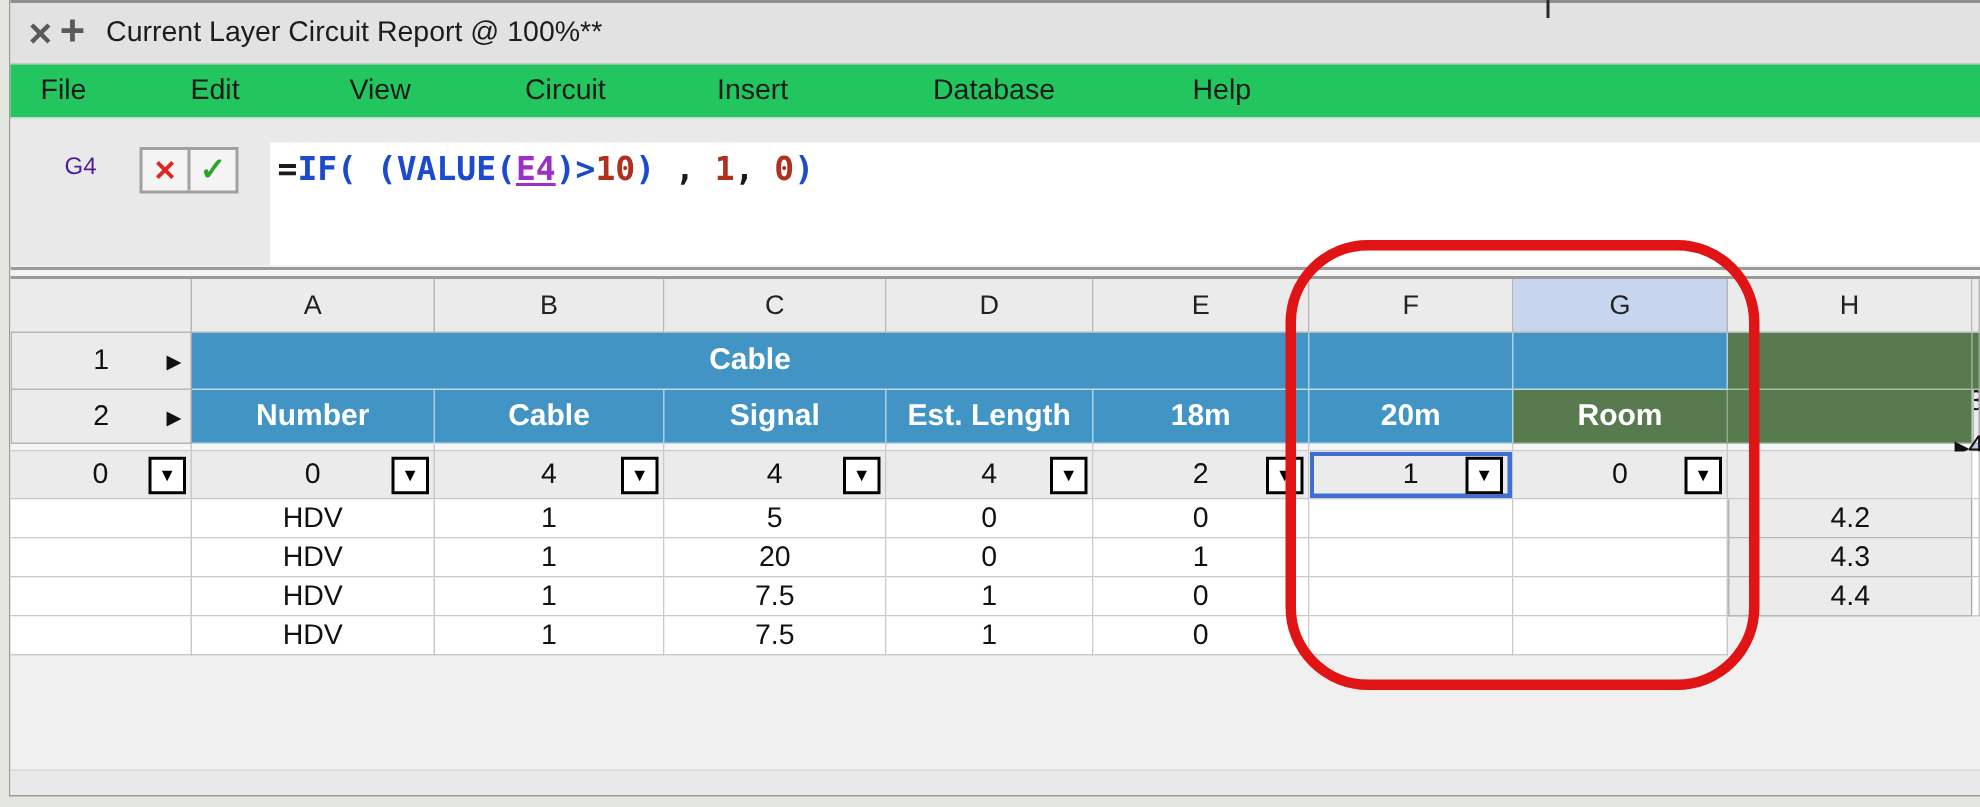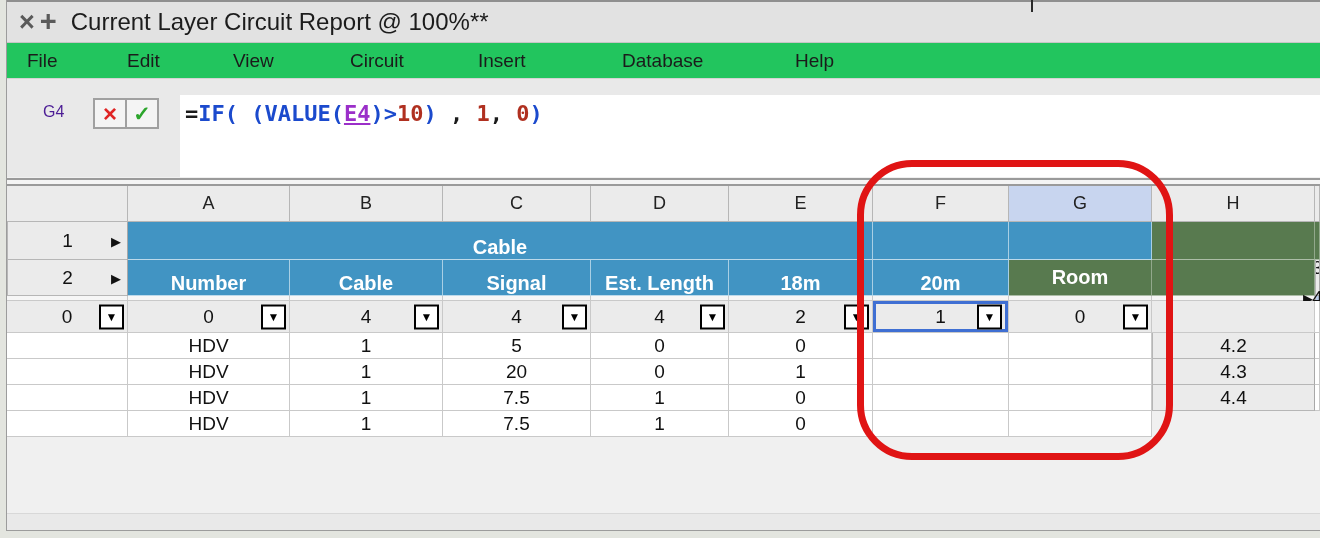--- a/index.html
+++ b/index.html
@@ -18,21 +18,21 @@
   
   .titlebar {
     height:43px; background:#e2e2e2;
     border-top:2px solid #8f8f8f; border-bottom:1px solid #c6c6c6;
     box-sizing:border-box;
     display:flex; align-items:center; padding-left:12px;
   }
   .tb-icon { color:#5a5a5a; font-weight:bold; line-height:1; cursor:default; }
   .tb-close { font-size:27px; }
   .tb-add   { font-size:29px; margin-left:5px; margin-top:-2px; }
-  .tb-title { margin-left:14px; font-size:24px; color:#1c1c1c; white-space:nowrap; }
+  .tb-title { margin-left:14px; font-size:19px; color:#1c1c1c; white-space:nowrap; }
   .top-tick { position:absolute; left:1031px; top:0; width:2px; height:12px; background:#2a2a2a; z-index:40; }
   
   .menubar { position:relative; height:36px; background:#22c55e; border-bottom:1px solid #d4d4d4; box-sizing:border-box; }
   .menu-item { position:absolute; top:50%; transform:translateY(-50%); font-size:19px; color:#1b1b1b; white-space:nowrap; }
   
   .fxbar { position:relative; height:98px; background:#e9e9e9; }
   .fx-white { position:absolute; left:173px; right:0; top:16px; bottom:0; background:#ffffff; }
   .fx-ref { position:absolute; left:36px; top:24px; font-size:16px; color:#4c1d95; }
   .fx-buttons { position:absolute; left:86px; top:19px; display:flex; border:2px solid #a0a0a0; background:#f4f4f4; }
   .fx-btn { width:30px; height:27px; display:flex; align-items:center; justify-content:center; font-weight:bold; line-height:1; cursor:default; }
@@ -55,21 +55,21 @@
     box-sizing:border-box; position:relative;
     display:flex; align-items:center; justify-content:center;
     border-right:1px solid #c9c9c9; border-bottom:1px solid #c9c9c9;
     background:#ffffff; font-size:19px; color:#111;
     white-space:nowrap; overflow:visible;
   }
   .c.hdr { background:#ebebeb; border-right-color:#b6b6b6; border-bottom-color:#b6b6b6; font-size:18px; color:#222; }
   .c.hdr.hl { background:var(--column-highlight); }
   .c.rowhdr { background:#ebebeb; border-left:1px solid #b6b6b6; border-right-color:#a8a8a8; border-bottom-color:#b6b6b6; }
   .c.rowhdr.hl { background:var(--row-highlight); }
-  .c.blue  { background:var(--header-blue);  color:#fff; font-weight:bold; font-size:20px; border-right:1px solid rgba(255,255,255,.55); border-bottom:1px solid rgba(255,255,255,.65);align-items:flex-end; }
+  .c.blue  { background:var(--header-blue);  color:#fff; font-weight:bold; font-size:20px; border-right:1px solid rgba(255,255,255,.55); border-bottom:1px solid rgba(255,255,255,.65); }
   .c.green { background:var(--header-green); color:#fff; font-weight:bold; font-size:20px; border-right:1px solid rgba(255,255,255,.35); border-bottom:1px solid rgba(255,255,255,.5); }
   .c.sum { background:#ebebeb; }
   .c.sel { box-shadow:inset 0 0 0 3px var(--selection-border); }
   .c.sliver { background:#f6f6f6; }
   .tri { position:absolute; right:6px; top:50%; transform:translateY(-50%); font-size:13px; color:#111; }
   .dia { position:absolute; left:9px; top:50%; transform:translateY(-50%); font-size:14px; color:#222; }
   .dd {
     position:absolute; right:3px; top:50%; transform:translateY(-50%);
     width:25px; height:25px; box-sizing:border-box;
     background:#fff; border:2.5px solid #000;

